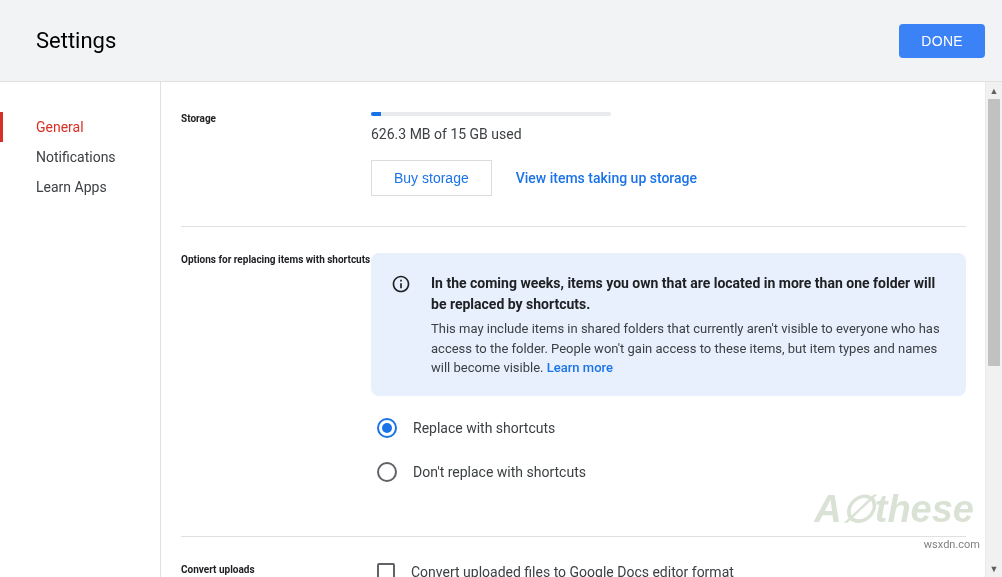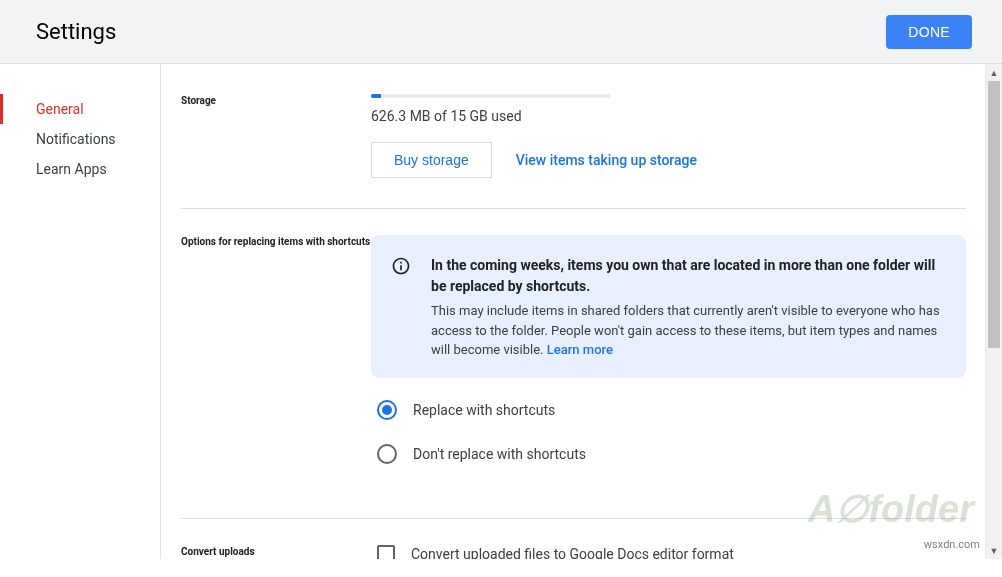--- a/index.html
+++ b/index.html
@@ -6,27 +6,27 @@
     body {
       font-family: "Google Sans", Roboto, Arial, sans-serif;
       background: #fff;
       color: #202124;
       width: 1002px;
       height: 577px;
       overflow: hidden;
       position: relative;
     }
     .header {
-      height: 64px;
+      height: 82px;
       background: #f1f3f4;
       border-bottom: 1px solid #e0e0e0;
       display: flex;
       align-items: center;
       justify-content: space-between;
-      padding: 0 30px 0 36px;
+      padding: 0 17px 0 36px;
     }
     .header-title {
       font-size: 22px;
       color: #000;
       font-weight: 400;
     }
     .done-btn {
       background: #3b82f6;
       color: #fff;
       border: none;
@@ -271,14 +271,14 @@
 
   <div class="scrollbar">
     <div class="scroll-btn">▲</div>
     <div class="scroll-track">
       <div class="scroll-thumb"></div>
     </div>
     <div class="scroll-btn">▼</div>
   </div>
 </div>
 
-<div class="watermark">A∅folder</div>
+<div class="watermark">A∅these</div>
 <div class="source">wsxdn.com</div>
 
 </body></html>

